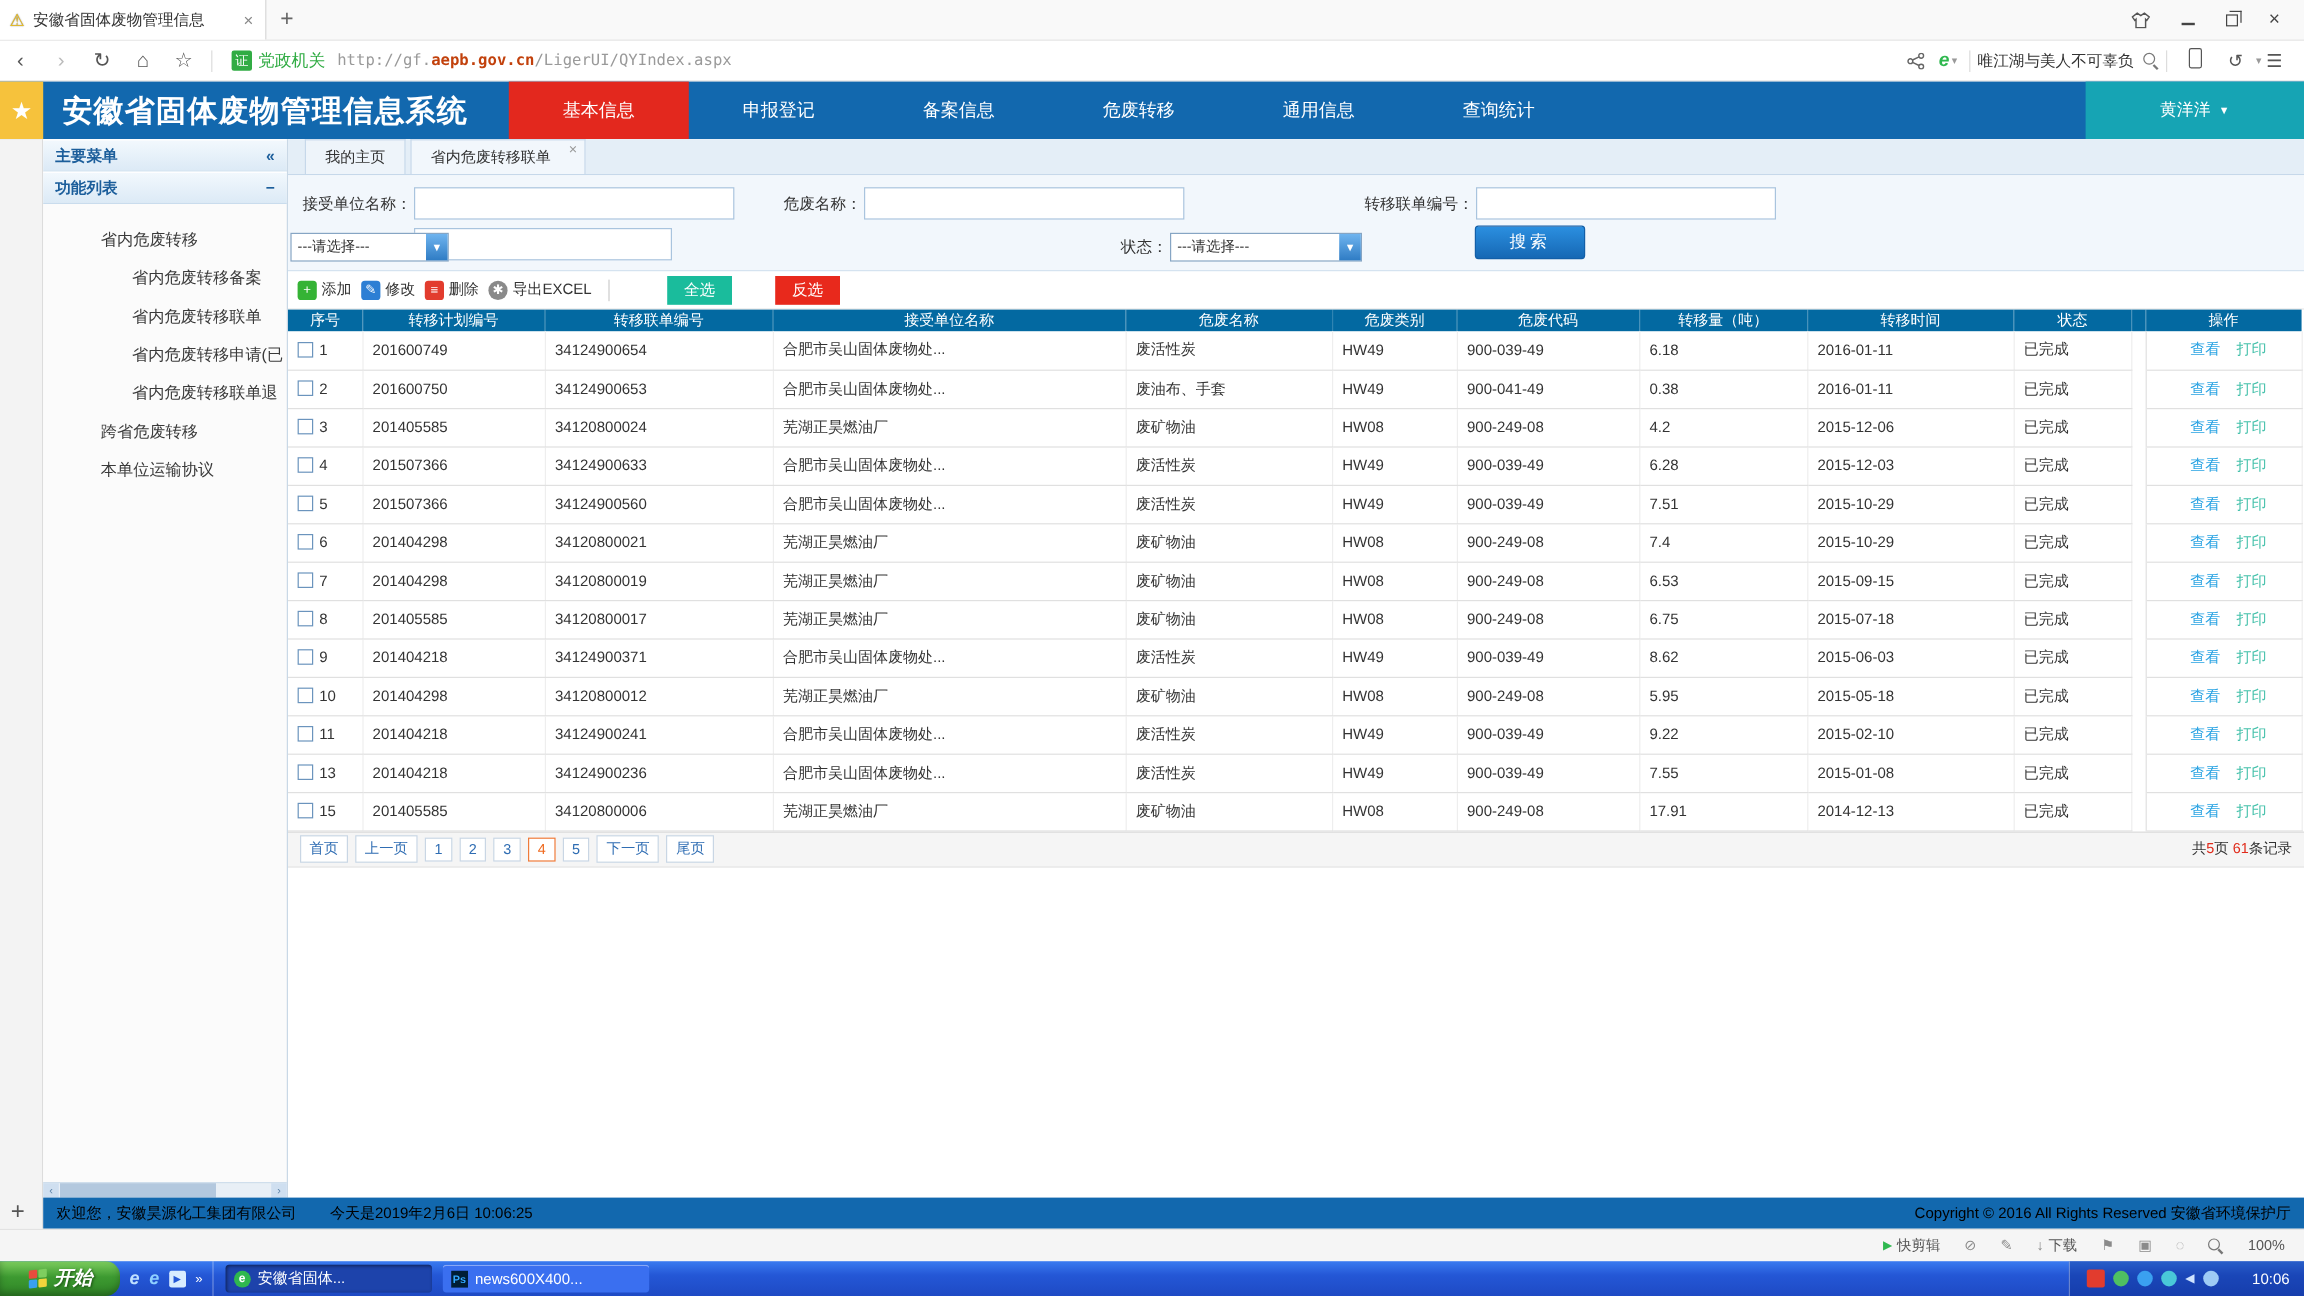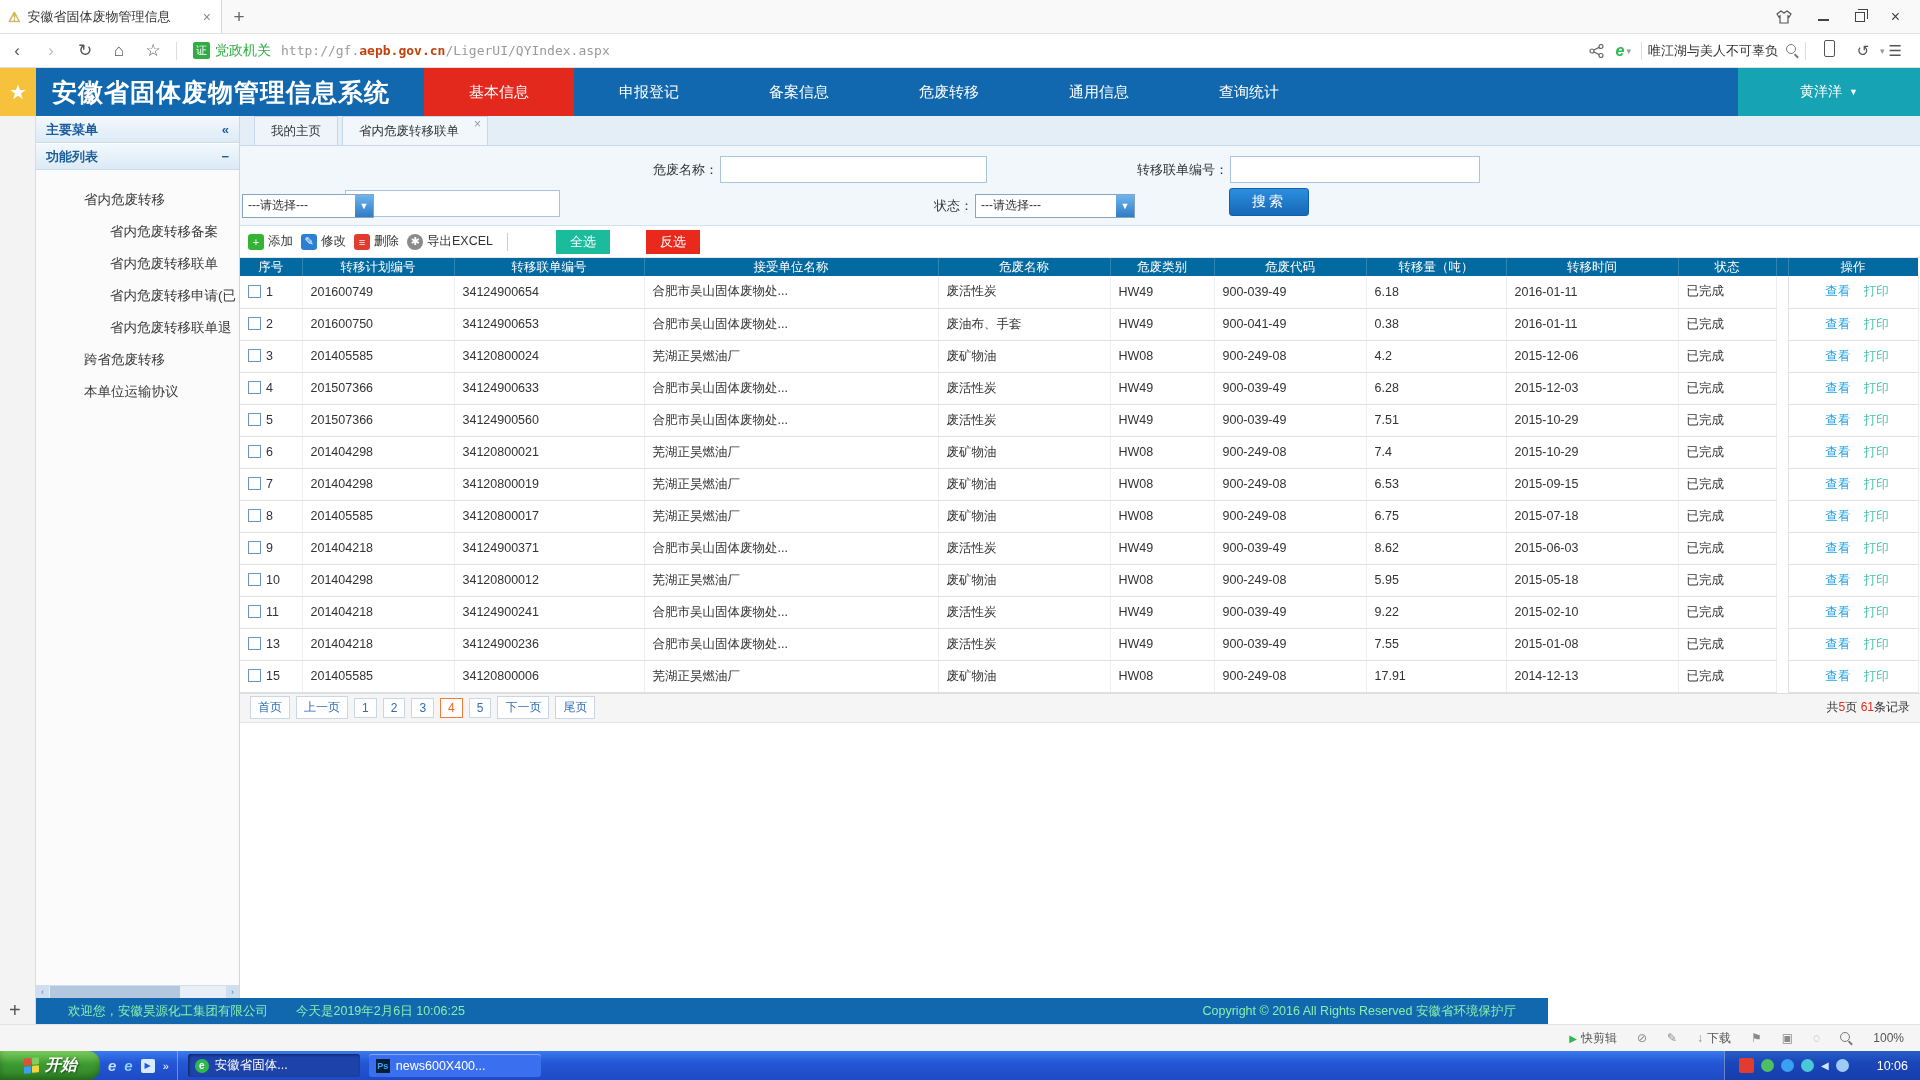--- a/index.html
+++ b/index.html
@@ -77,21 +77,21 @@
   .ctab.active { background:#f2f7fc; padding-right:28px; }
   .ctab .x { display:none; }
   .ctab.active .x { display:block; position:absolute; right:6px; top:1px; color:#999; font-size:12px; line-height:12px; }
 
   .searchpanel { position:relative; height:80px; background:#f2f7fc; border-bottom:1px solid #d5e3f0; }
   .fld { position:absolute; height:27px; display:flex; align-items:center; }
   .fld label { display:block; text-align:right; font-size:13px; color:#333; }
   .tin { height:27px; background:#fff; border:1px solid #a9c4de; }
   .sel { height:24px; background:#fff; border:1px solid #86a5c4; display:flex; align-items:center; justify-content:space-between; font-size:12px; color:#333; padding-left:5px; }
   .sel .sel-btn { width:18px; height:22px; background:linear-gradient(#6fb4ef,#2f7cc4); color:#fff; display:flex; align-items:center; justify-content:center; font-size:9px; }
-  .searchbtn { position:absolute; left:989px; top:42px; width:80px; height:28px; background:linear-gradient(#2b8fe0,#1668b4); border:1px solid #135fa8; border-radius:3px; color:#fff; font-size:14px; letter-spacing:3px; display:flex; align-items:center; justify-content:center; cursor:pointer; }
+  .searchbtn { position:absolute; left:989px; top:42px; width:92px; height:28px; background:linear-gradient(#2b8fe0,#1668b4); border:1px solid #135fa8; border-radius:3px; color:#fff; font-size:14px; letter-spacing:3px; display:flex; align-items:center; justify-content:center; cursor:pointer; }
 
   .gridtoolbar { height:32px; display:flex; align-items:center; gap:8px; padding-left:8px; background:#fff; border-bottom:1px solid #e6e6e6; font-size:12.5px; }
   .tbtn { display:flex; align-items:center; gap:4px; cursor:pointer; color:#333; }
   .tbic { width:16px; height:16px; border-radius:3px; color:#fff; font-size:11px; display:inline-flex; align-items:center; justify-content:center; }
   .tbic.add { background:#35b335; }
   .tbic.edit { background:#2d7fd4; }
   .tbic.del { background:#e23c2e; }
   .tbic.exp { background:#8a8a8a; border-radius:50%; }
   .tb-sep { width:1px; height:18px; background:#ccc; margin:0 6px; }
   .selbtn { width:54px; height:24px; display:flex; align-items:center; justify-content:center; color:#fff; font-size:13px; cursor:pointer; }
@@ -110,21 +110,21 @@
 
   .pagebar { height:30px; background:#f5f5f5; border-top:1px solid #ddd; border-bottom:1px solid #e5e5e5; display:flex; align-items:center; padding:0 10px; font-size:12px; }
   .pgbtn { background:#fff; border:1px solid #c9d6e4; color:#2f6db3; padding:2px 7px; margin-right:6px; cursor:pointer; }
   .pgnum { background:#fff; border:1px solid #c9d6e4; color:#2f6db3; padding:2px 7px; margin-right:6px; cursor:pointer; }
   .pgnum.current { border-color:#ef7b3a; color:#ef6a1f; }
   .pg-space { flex:1; }
   .pg-summary { color:#333; }
   .pg-summary .rednum { color:#e02b1b; }
 
   
-  .appfooter { position:absolute; left:36px; top:998px; width:1512px; height:26px; background:#1268ae; color:#86efac; display:flex; align-items:center; font-size:12.5px; padding:0 32px; }
+  .appfooter { position:absolute; left:36px; top:998px; width:1884px; height:26px; background:#1268ae; color:#000000; display:flex; align-items:center; font-size:12.5px; padding:0 11px; }
   .appfooter .copy { margin-left:auto; }
   .appfooter .welcome { margin-right:28px; }
 
   
   .browserstatus { position:absolute; left:0; top:1024px; width:1920px; height:27px; background:#f5f5f5; border-top:1px solid #e2e2e2; display:flex; align-items:center; justify-content:flex-end; gap:20px; padding-right:16px; font-size:12px; color:#555; }
   .bs-item { display:flex; align-items:center; gap:4px; }
   .bs-play { color:#2fb84f; font-size:10px; }
   .bs-ic { color:#8a8a8a; font-size:12px; }
   .bs-zoom { color:#555; }
 
@@ -267,20 +267,24 @@
           
         </div>
 
         <div class="ctab active">
           <span>省内危废转移联单</span>
           <span class="x">×</span>
         </div>
       </div>
 
     <div class="searchpanel">
+      <div class="fld" style="left:0; top:10px;">
+        <label style="width:103px;">接受单位名称：</label>
+        <span class="tin" style="width:267px; margin-left:2px;"></span>
+      </div>
       <div class="fld" style="left:0; top:10px;">
         <label style="width:478px;">危废名称：</label>
         <span class="tin" style="width:267px; margin-left:2px;"></span>
       </div>
       <div class="fld" style="left:0; top:10px;">
         <label style="width:988px;">转移联单编号：</label>
         <span class="tin" style="width:250px; margin-left:2px;"></span>
       </div>
       <div class="fld" style="left:0; top:44px;">
         <label style="width:103px;">转移申请编号：</label>

